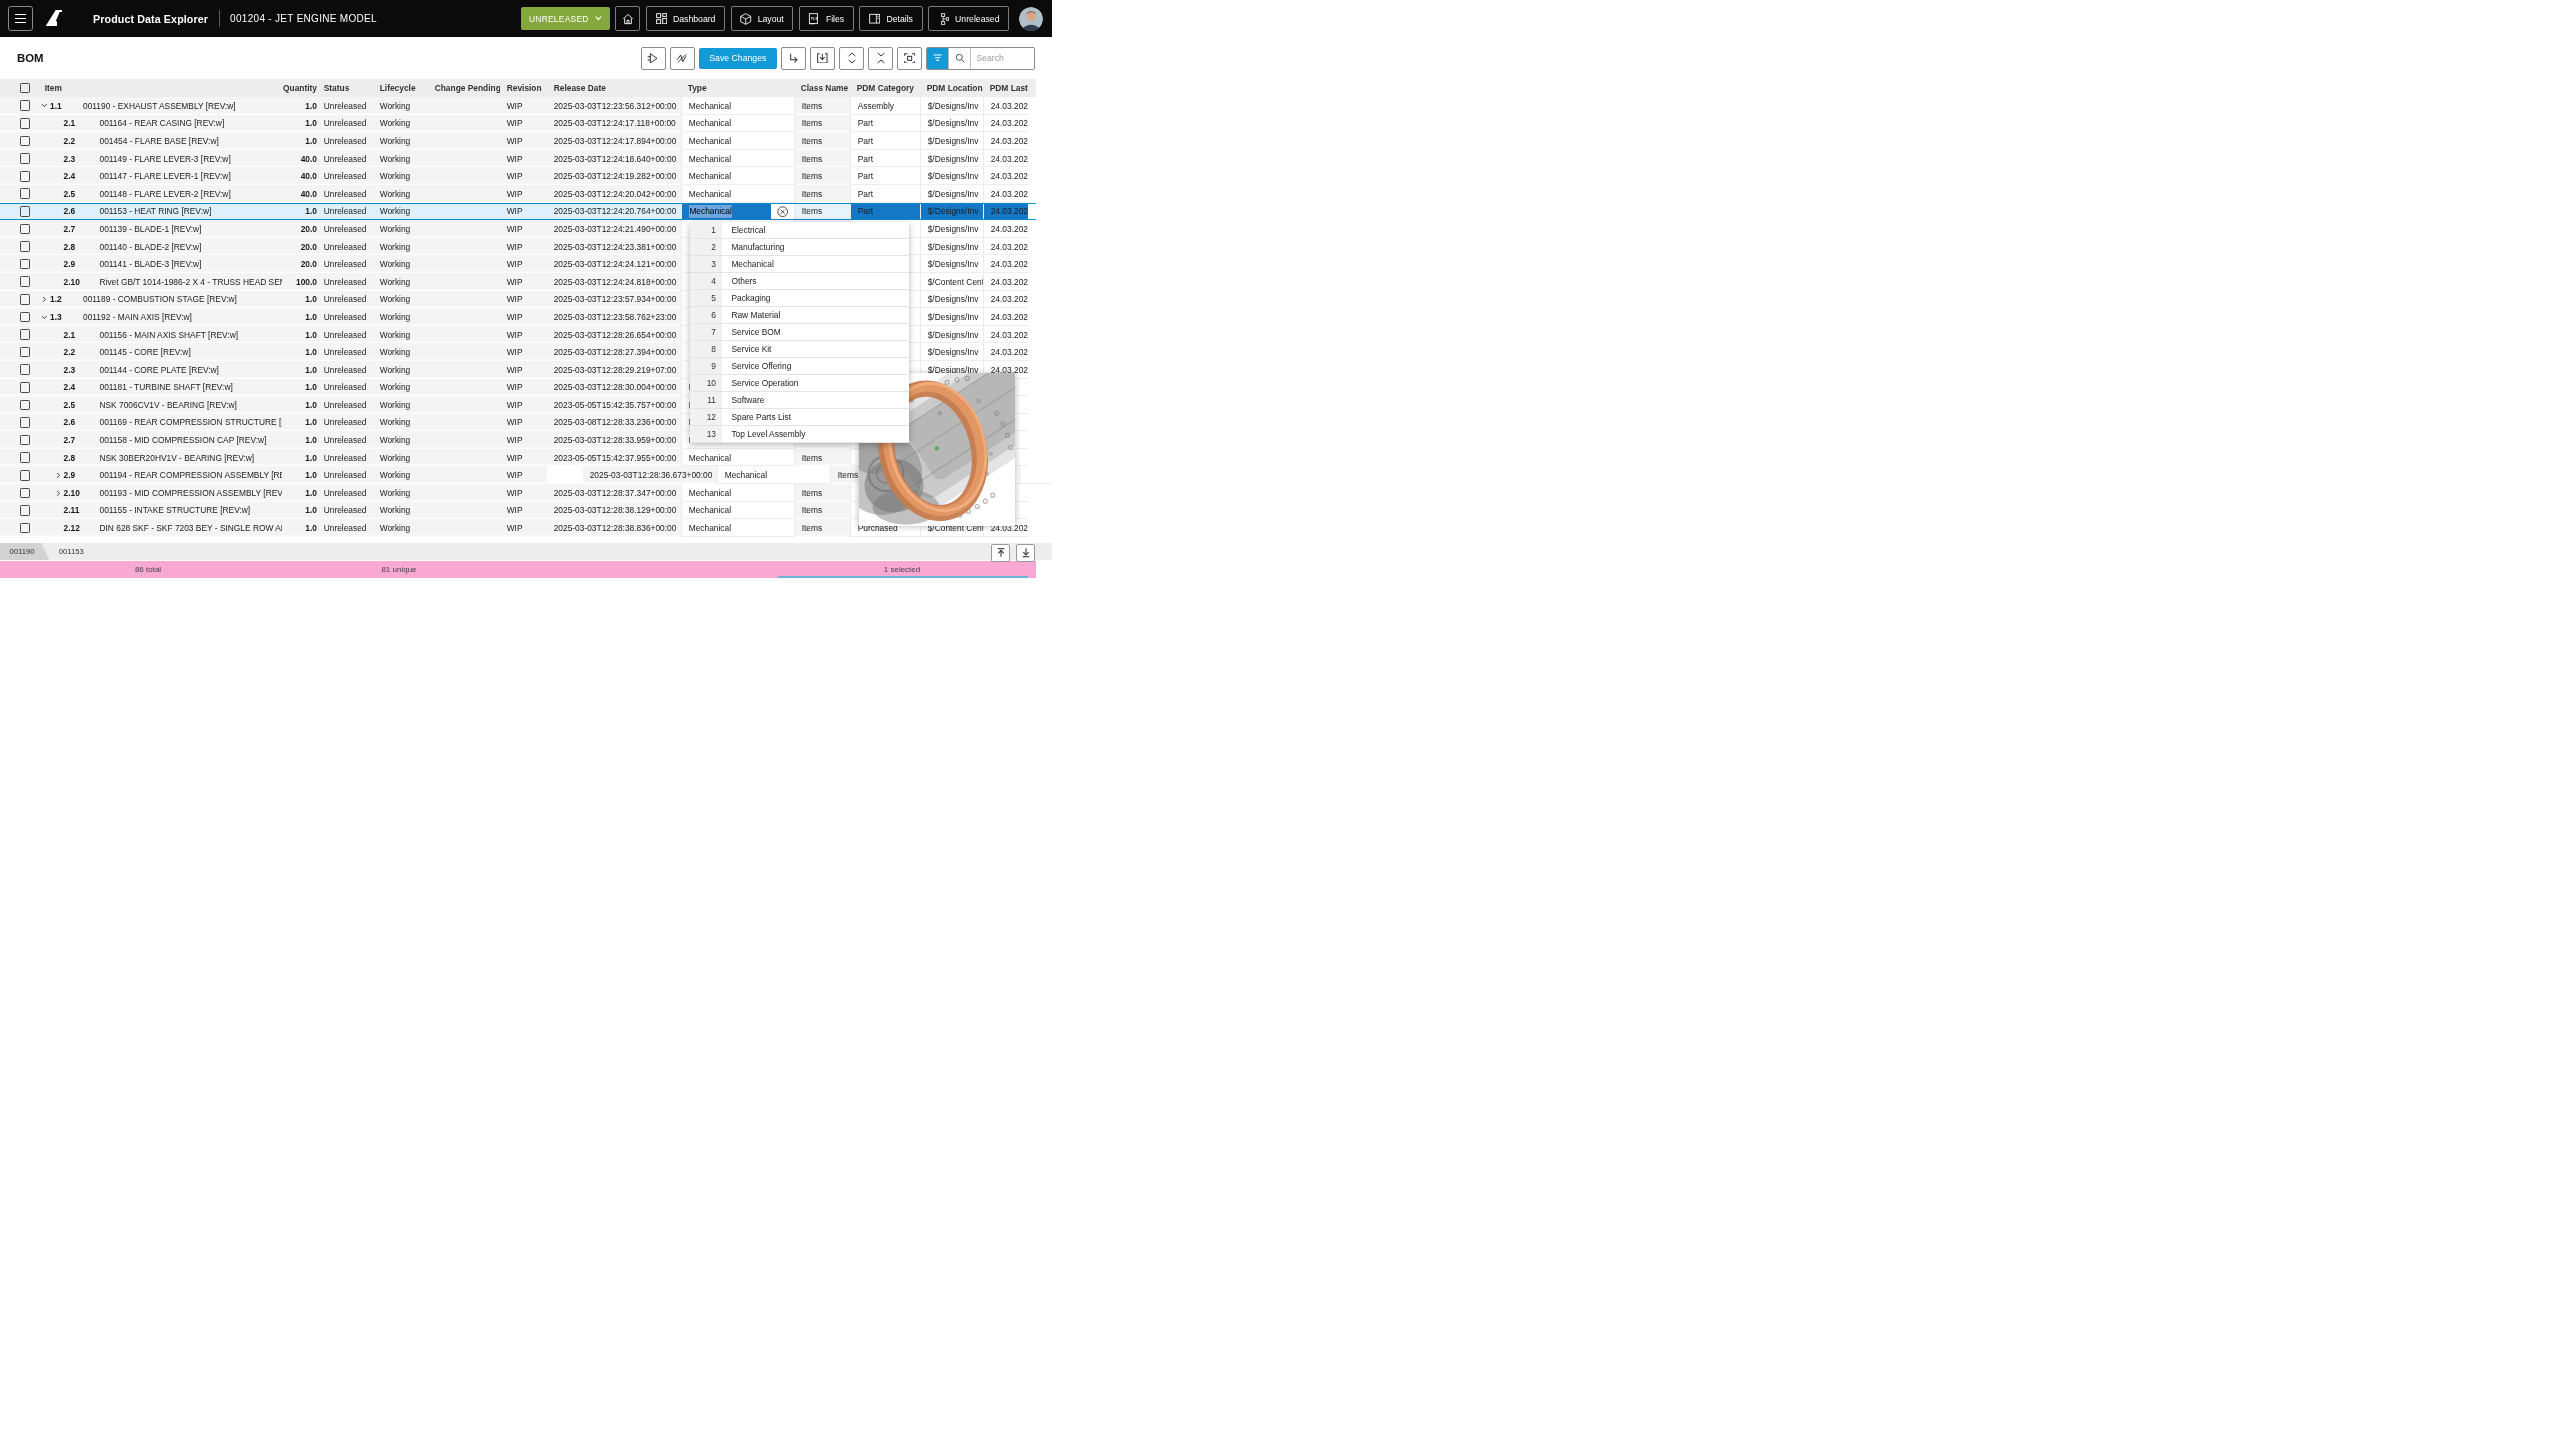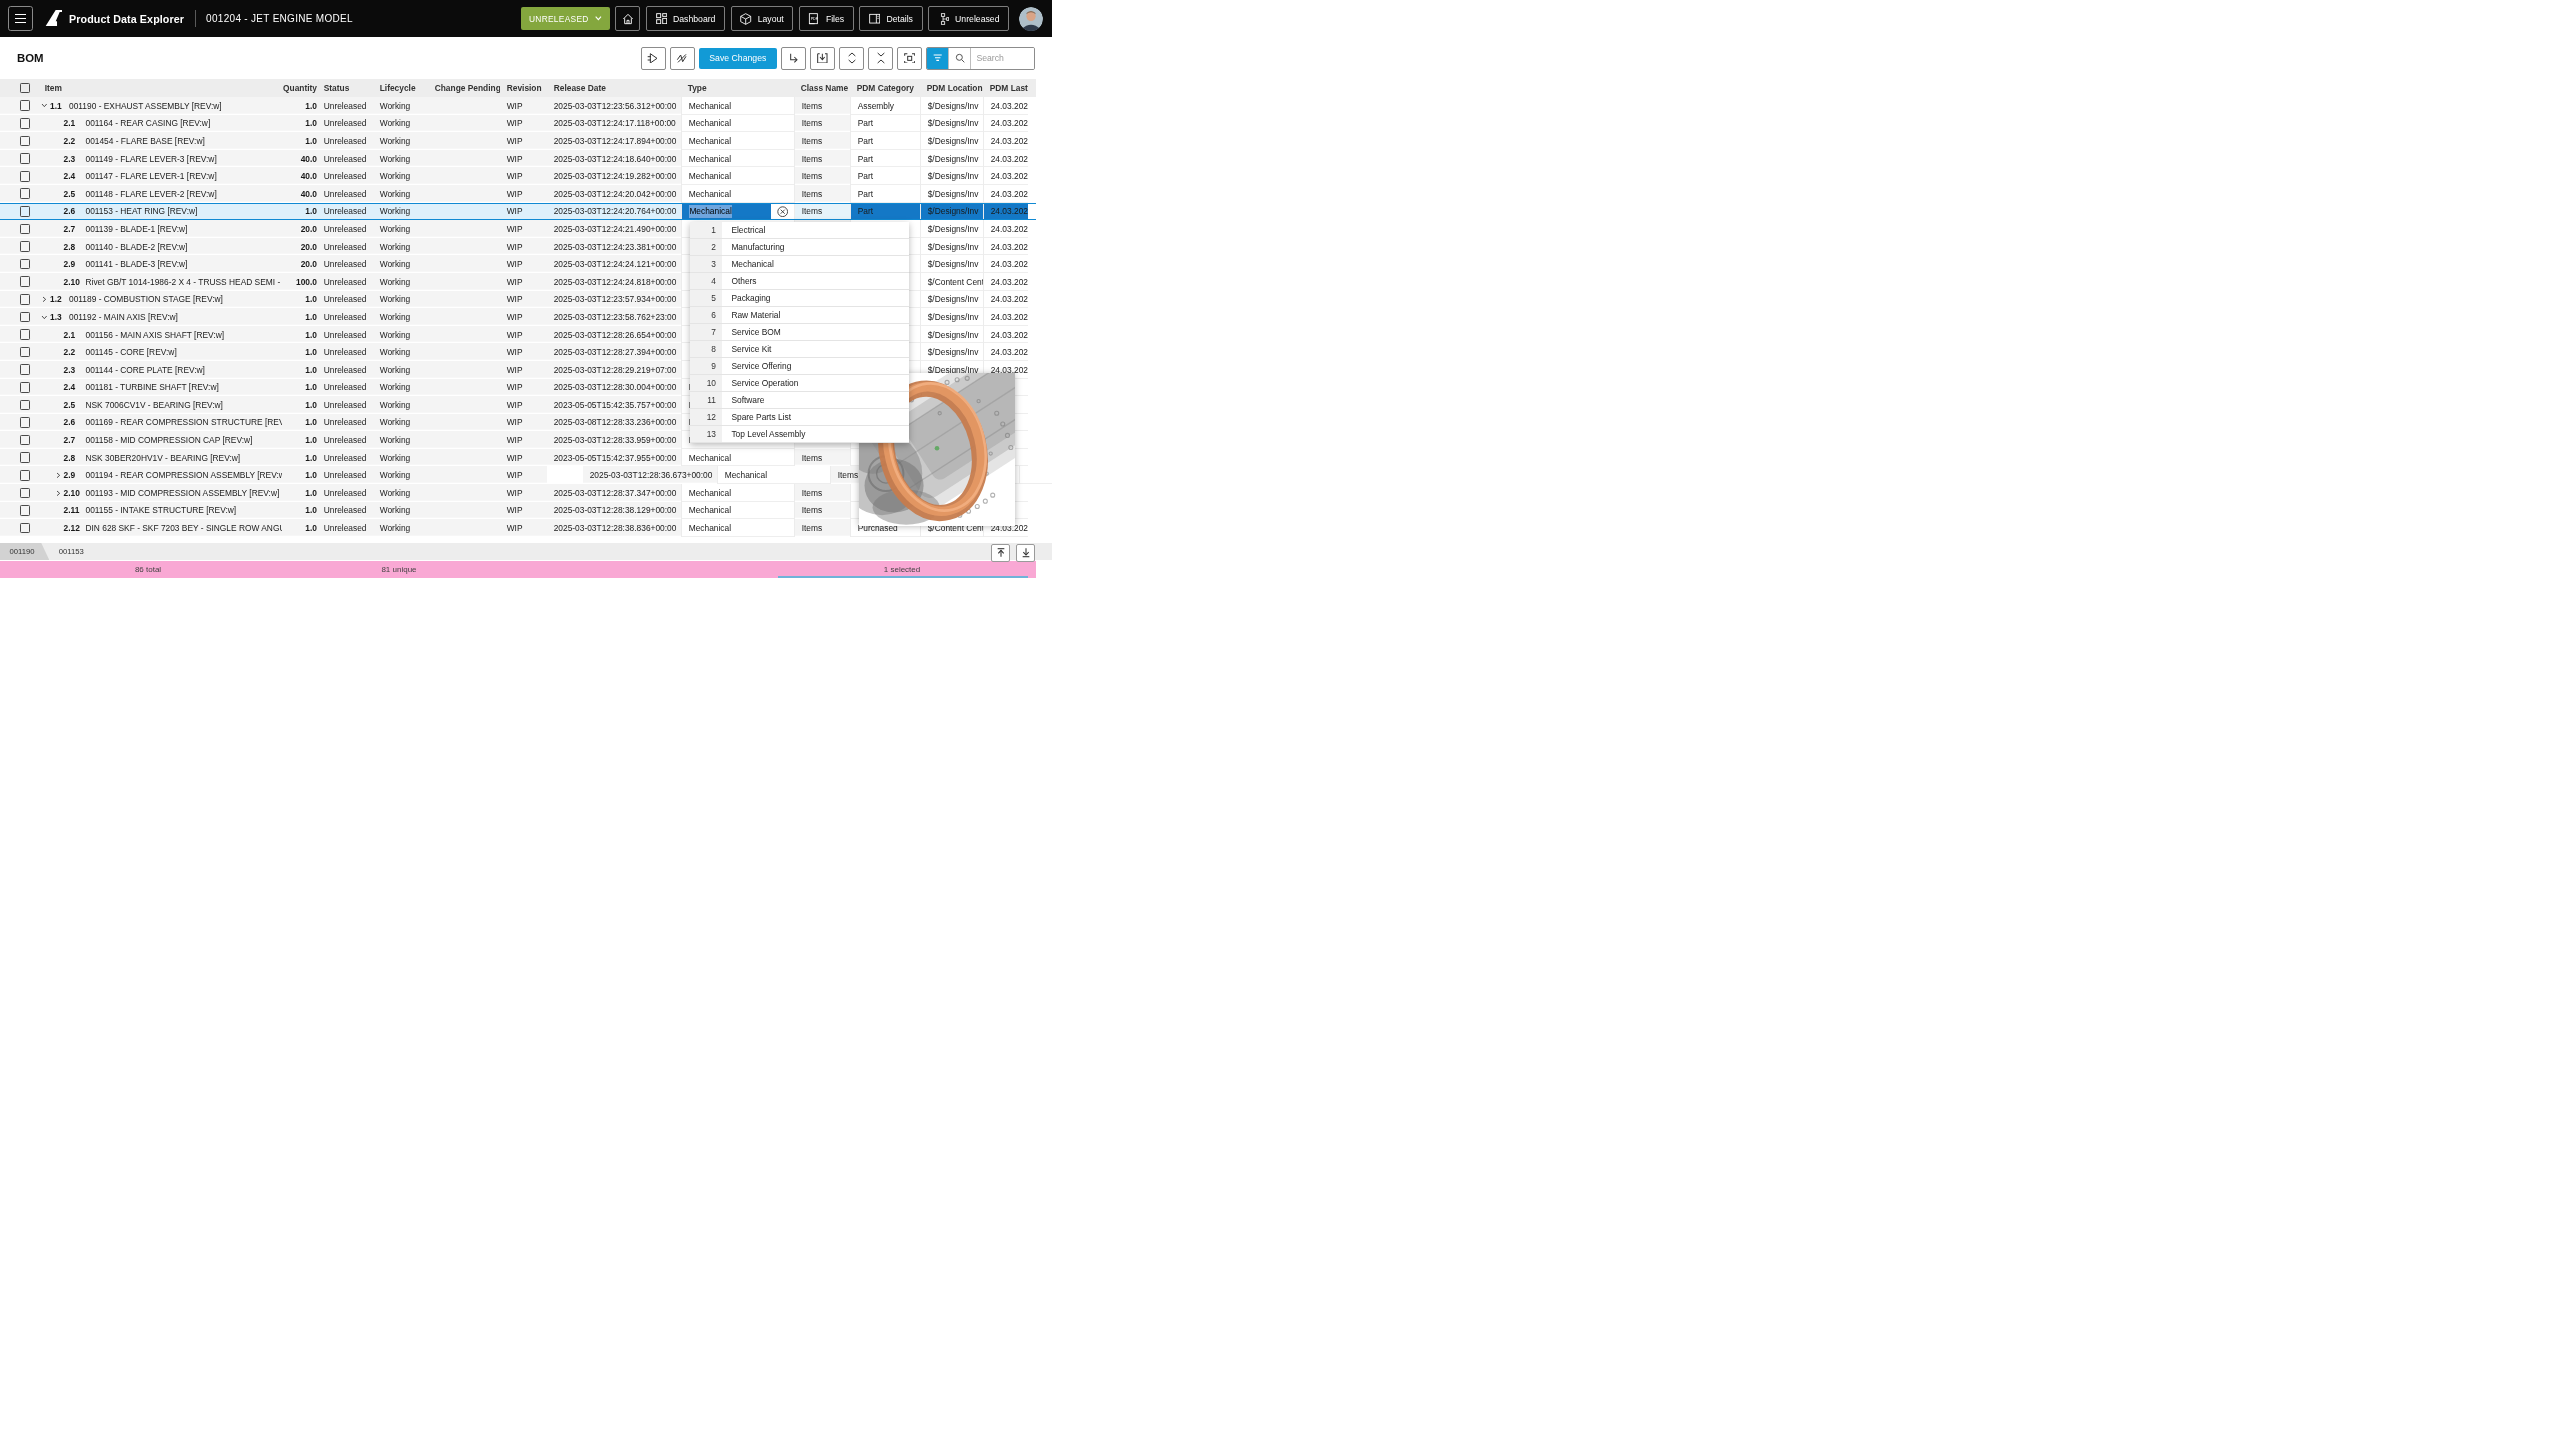--- a/index.html
+++ b/index.html
@@ -3,21 +3,21 @@
 <meta charset="utf-8">
 <style>
   html,body{margin:0;padding:0;background:#fff;font-family:"Liberation Sans",sans-serif;}
   #app{position:relative;width:1052px;height:592px;overflow:hidden;background:#fff;}
 
   
   .topbar{position:absolute;left:0;top:0;width:1052px;height:37px;background:#0b0b0b;display:flex;align-items:center;}
   .hamburger{width:23px;height:23px;margin-left:8px;border:0.7px solid #8a8a8a;border-radius:2.7px;display:flex;flex-direction:column;justify-content:center;align-items:center;gap:2.7px;cursor:pointer;}
   .hamburger span{display:block;width:10.7px;height:1.3px;background:#fff;}
   .brand{display:flex;align-items:center;gap:6.7px;margin-left:12px;}
-  .brand-title{color:#fff;font-size:10.7px;font-weight:700;letter-spacing:0.1px;}
+  .brand-title{color:#fff;font-size:10.7px;font-weight:700;letter-spacing:0.1px;margin-left:24px;}
   .tb-divider{width:0.7px;height:17.4px;background:#5a5a5a;margin:0 10.7px;}
   .doc-title{color:#fff;font-size:10px;font-weight:400;letter-spacing:0.3px;}
   .tb-right{margin-left:auto;display:flex;align-items:center;gap:5.4px;margin-right:9.4px;}
   .status-pill{height:23px;background:#84a73e;border-radius:2px;display:flex;align-items:center;gap:6.7px;padding:0 8px;cursor:pointer;}
   .status-pill .lbl{color:#fff;font-size:8.4px;letter-spacing:0.3px;}
   .tb-btn{height:23px;border:0.7px solid #7d7d7d;border-radius:2px;background:transparent;display:flex;align-items:center;gap:6px;padding:0 8.7px;color:#fff;font-size:8.7px;cursor:pointer;}
   .tb-btn.icon-only{width:23px;padding:0;justify-content:center;}
   .avatar{width:24px;height:24px;border-radius:50%;overflow:hidden;margin-left:4px;cursor:pointer;}
 
   
@@ -36,21 +36,21 @@
   .thead{position:absolute;left:0;top:79px;width:1036px;height:18px;display:flex;background:#ededed;z-index:1;}
   .th{font-size:8.4px;font-weight:700;color:#333;display:flex;align-items:center;overflow:hidden;white-space:nowrap;flex:none;box-sizing:border-box;}
   .tbody{position:absolute;left:0;top:97px;width:1036px;z-index:1;}
   .row{position:relative;display:flex;width:1036px;height:17.6px;}
   .cell{font-size:8.4px;color:#1a1a1a;display:flex;align-items:center;overflow:hidden;white-space:nowrap;flex:none;box-sizing:border-box;}
   .c-gray{background:#f4f4f4;box-shadow:inset 0 -1.3px 0 #fff;}
   .c-white{background:#fff;box-shadow:inset 0 -0.7px 0 #e9e9e9;border-left:0.7px solid #ececec;}
   .c-grayr{background:#f4f4f4;box-shadow:inset 0 -1.3px 0 #fff;border-left:0.7px solid #ececec;}
   .checkbox{width:8.7px;height:8.7px;border:1px solid #4a4a4a;border-radius:1.3px;background:transparent;flex:none;cursor:pointer;}
   .num{font-weight:700;flex:none;}
-  .iname{margin-left:2px;}
+  .iname{margin-left:16px;}
   .chev{width:10.7px;flex:none;display:flex;align-items:center;justify-content:center;cursor:pointer;}
   .qty{justify-content:flex-end;font-weight:700;}
   
   .row.sel .c-gray,.row.sel .c-grayr{background:#def0fb;box-shadow:none;}
   .row.sel .c-white{background:#def0fb;box-shadow:none;}
   .row.sel .cell.blue{background:#1478c6;}
   .row.sel .cell.ltblue{background:#e6f3fa;}
   .sel-border{position:absolute;left:0;top:0;width:100%;height:100%;border-top:1.3px solid #1089d3;border-bottom:1.3px solid #1089d3;box-sizing:border-box;pointer-events:none;z-index:4;}
   .type-edit{display:flex;align-items:stretch;padding:0!important;}
   .type-edit .txtzone{flex:1;background:#1478c6;display:flex;align-items:center;padding-left:6.7px;}

